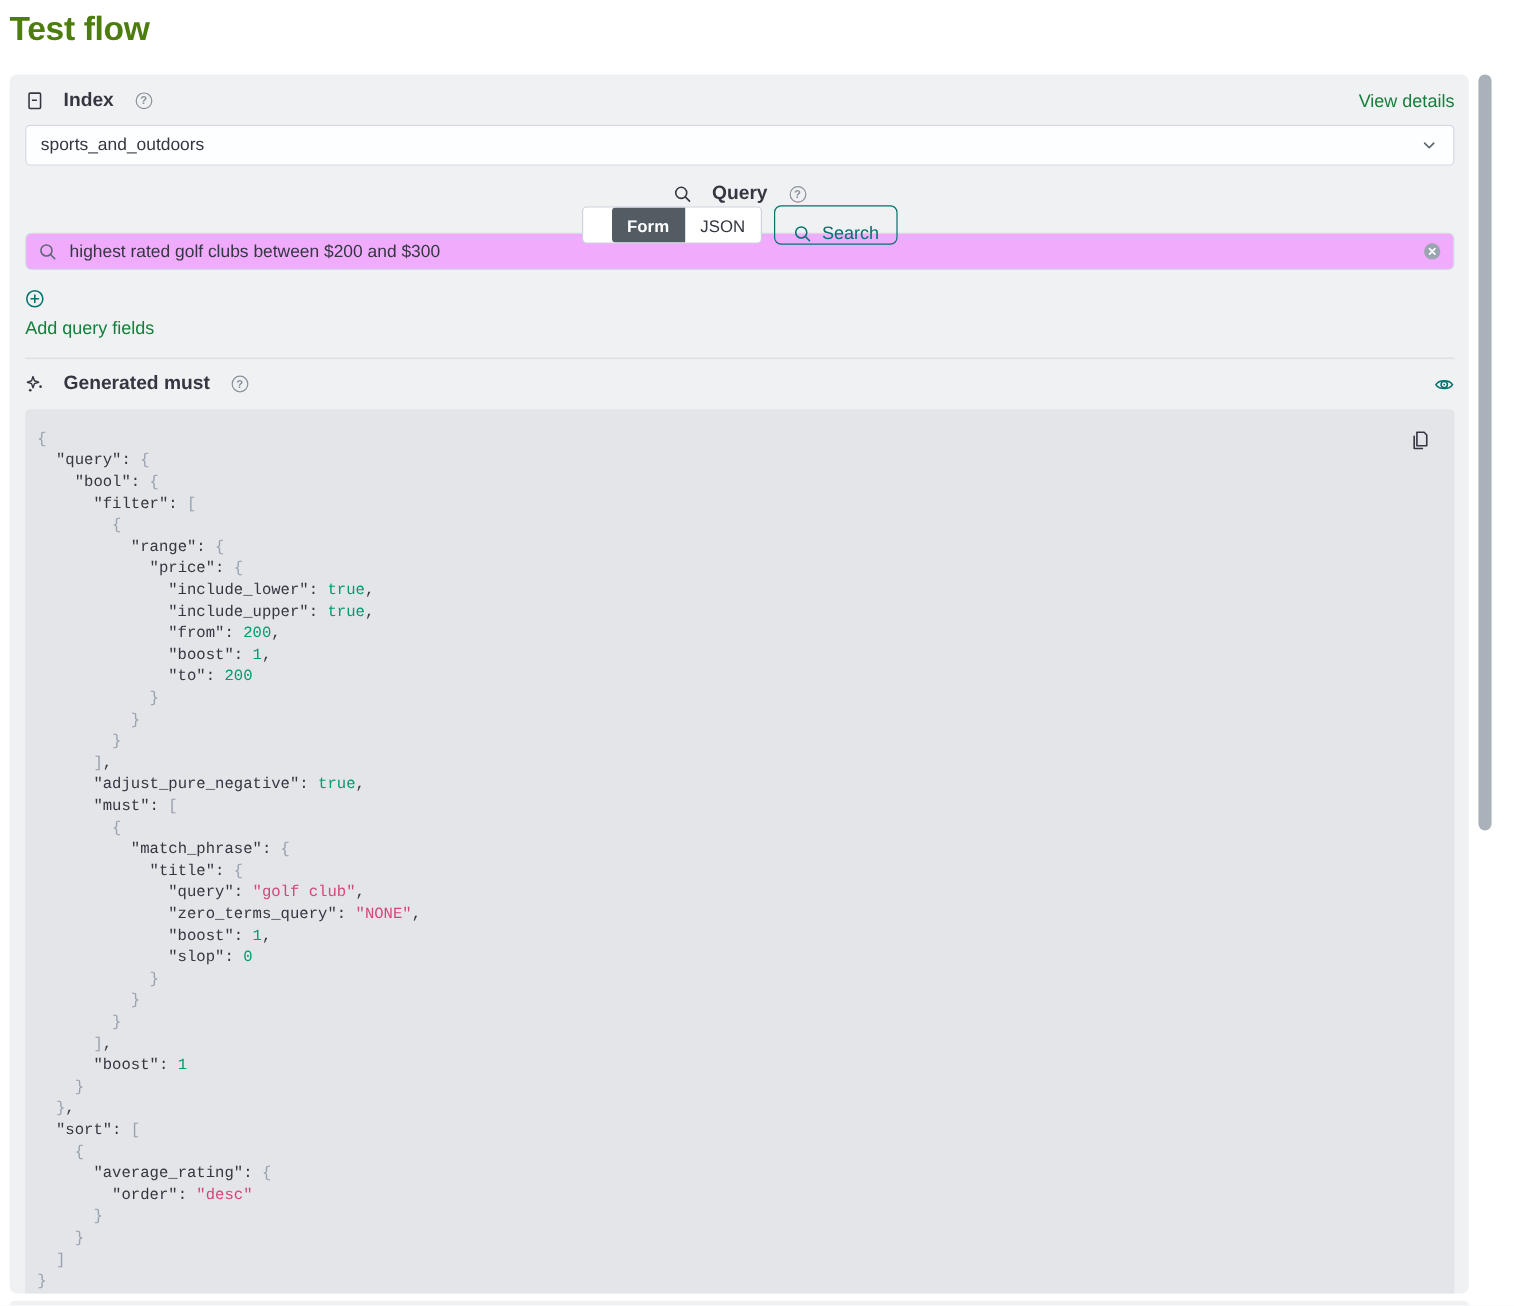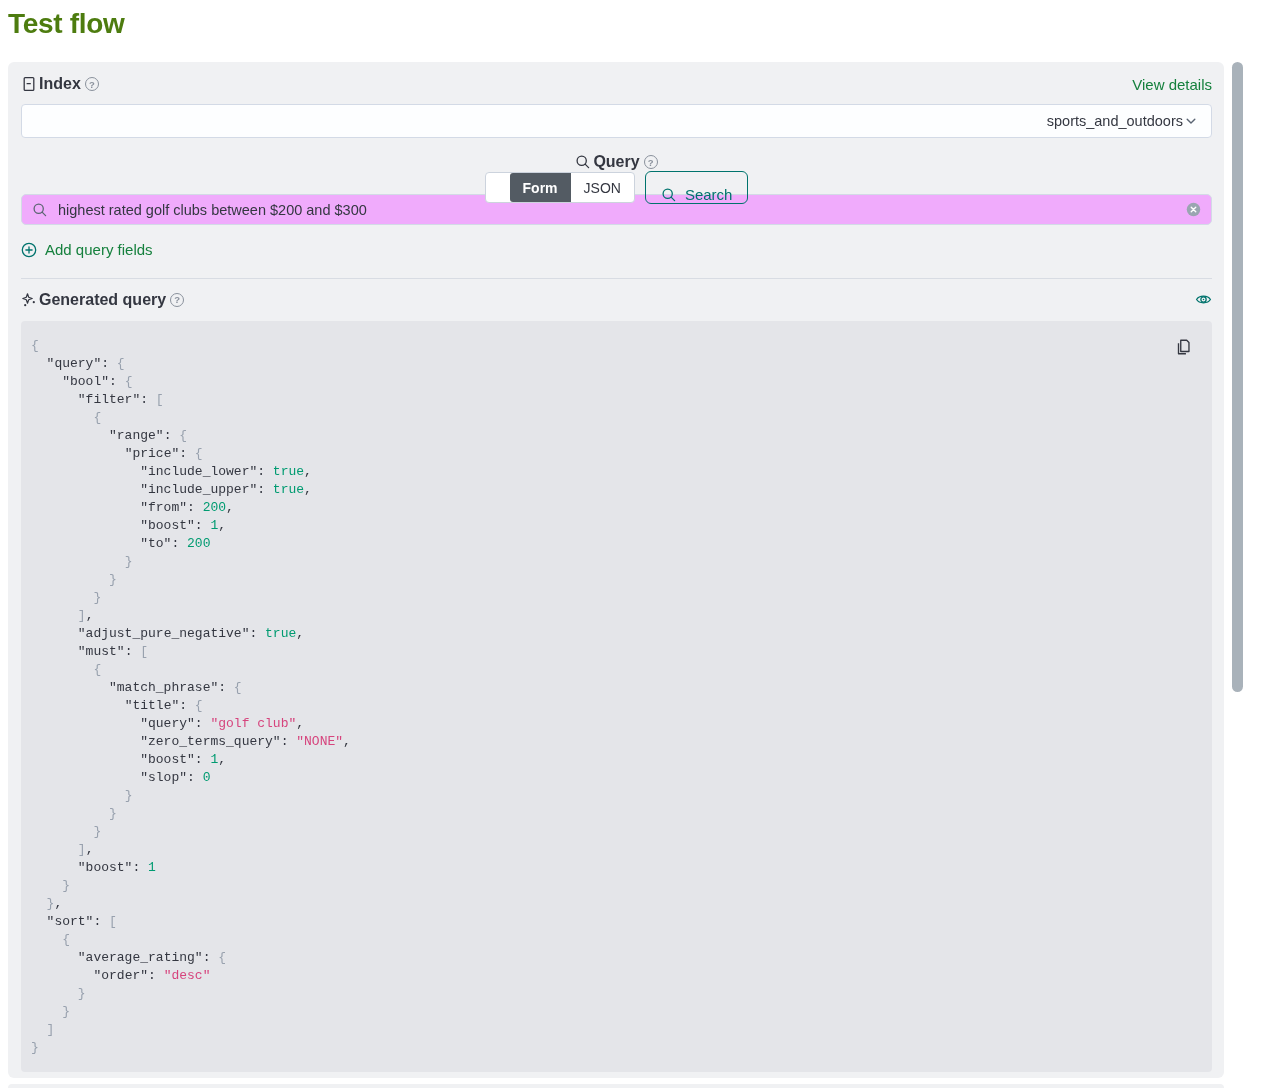--- a/index.html
+++ b/index.html
@@ -16,35 +16,35 @@
   .panel {
     position: absolute; left: 8px; top: 62px; width: 1216px; height: 1016px;
     background: #f0f1f3; border-radius: 6px; padding: 13px 12px 0 13px;
     overflow: hidden;
   }
   .panel-next {
     position: absolute; left: 8px; top: 1084px; width: 1216px; height: 4px;
     background: #f0f1f3; border-radius: 6px 6px 0 0;
   }
   .row { display: flex; align-items: center; justify-content: space-between; }
-  .row-left { display: flex; align-items: center; gap: 2px; }
+  .row-left { display: flex; align-items: center; gap: 16px; }
   .section-title { font-size: 16px; font-weight: 700; color: #343741; }
   .icon16 { width: 16px; height: 16px; display: inline-block; flex: none; }
   .help-icon {
     width: 14px; height: 14px; border: 1.3px solid #8a919c; border-radius: 50%;
     color: #8a919c; font-size: 9.5px; font-weight: 700;
     display: inline-flex; align-items: center; justify-content: center; margin-left: 2px;
     cursor: default;
   }
   .help-icon::after { content: "?"; }
   .link { color: #15803d; font-size: 15px; cursor: pointer; }
   .select-box {
     margin-top: 11px; height: 34px; background: #fdfeff;
     border: 1px solid #d3dae6; border-radius: 4px;
-    display: flex; align-items: center; justify-content: flex-end;
+    display: flex; align-items: center; justify-content: space-between;
     padding: 4px 12px; font-size: 14.5px; cursor: pointer;
   }
   .query-row { margin-top: 15px; height: 33px; flex-direction: column; }
   .query-controls { display: flex; align-items: center; gap: 10px; }
   .btn-group {
     display: inline-flex; align-items: stretch; height: 31px;
     border: 1px solid #ccd3dd; border-radius: 4px; background: #fff; overflow: hidden; padding-left: 24px;
   }
   .seg {
     padding: 0 13px; display: flex; align-items: center;
@@ -59,21 +59,21 @@
     display: inline-flex; align-items: flex-end; gap: 8px; cursor: pointer;
     font-family: inherit;
   }
   .search-input {
     margin-top: 8px; height: 31px; background: #f0abfc;
     border: 1px solid #d3dae6; border-radius: 5px;
     display: flex; align-items: center; gap: 10px; padding: 0 10px;
   }
   .search-input .value { flex: 1; font-size: 14.5px; color: #343741; }
   .clear-btn { width: 15px; height: 15px; cursor: pointer; flex: none; }
-  .add-fields { margin-top: 16px; display: inline-flex; align-items: center; gap: 8px; font-size: 15px; }
+  .add-fields { margin-top: 16px; display: inline-flex; gap: 8px; font-size: 15px; flex-direction: column; }
   .divider { margin-top: 16px; border: none; border-top: 1px solid #d8dce3; }
   .gen-row { margin-top: 10px; height: 22px; }
   .eye-btn, .copy-btn { background: none; border: none; cursor: pointer; padding: 0; line-height: 0; }
   .code-block {
     position: relative; margin-top: 10px; height: 751px;
     background: #e4e5e9; border-radius: 4px; padding: 16px 14px 14px 10px;
     overflow: hidden;
   }
   .code-block pre {
     font-family: "Liberation Mono", "DejaVu Sans Mono", monospace;
@@ -180,21 +180,21 @@
   
   <div class="row gen-row">
     <div class="row-left">
       <span class="icon16">
         <svg viewBox="0 0 16 16" width="16" height="16">
           <path d="M6.5 1.8 L7.7 5.3 L11.2 6.5 L7.7 7.7 L6.5 11.2 L5.3 7.7 L1.8 6.5 L5.3 5.3 Z" fill="none" stroke="#343741" stroke-width="1.2" stroke-linejoin="round"></path>
           <circle cx="12.8" cy="10.2" r="1.1" fill="#343741"></circle>
           <circle cx="4.2" cy="13.2" r="1.1" fill="#343741"></circle>
         </svg>
       </span>
-      <span class="section-title">Generated query</span>
+      <span class="section-title">Generated must</span>
       <span class="help-icon"></span>
     </div>
     <button class="eye-btn">
       <svg viewBox="0 0 16 16" width="17" height="17" fill="none" stroke="#00736d" stroke-width="1.2">
         <path d="M1.5 8 C 3.9 3.9, 12.1 3.9, 14.5 8 C 12.1 12.1, 3.9 12.1, 1.5 8 Z"></path>
         <circle cx="8" cy="8" r="2.5"></circle>
         <circle cx="8" cy="8" r="0.7" fill="#00736d" stroke="none"></circle>
       </svg>
     </button>
   </div>

